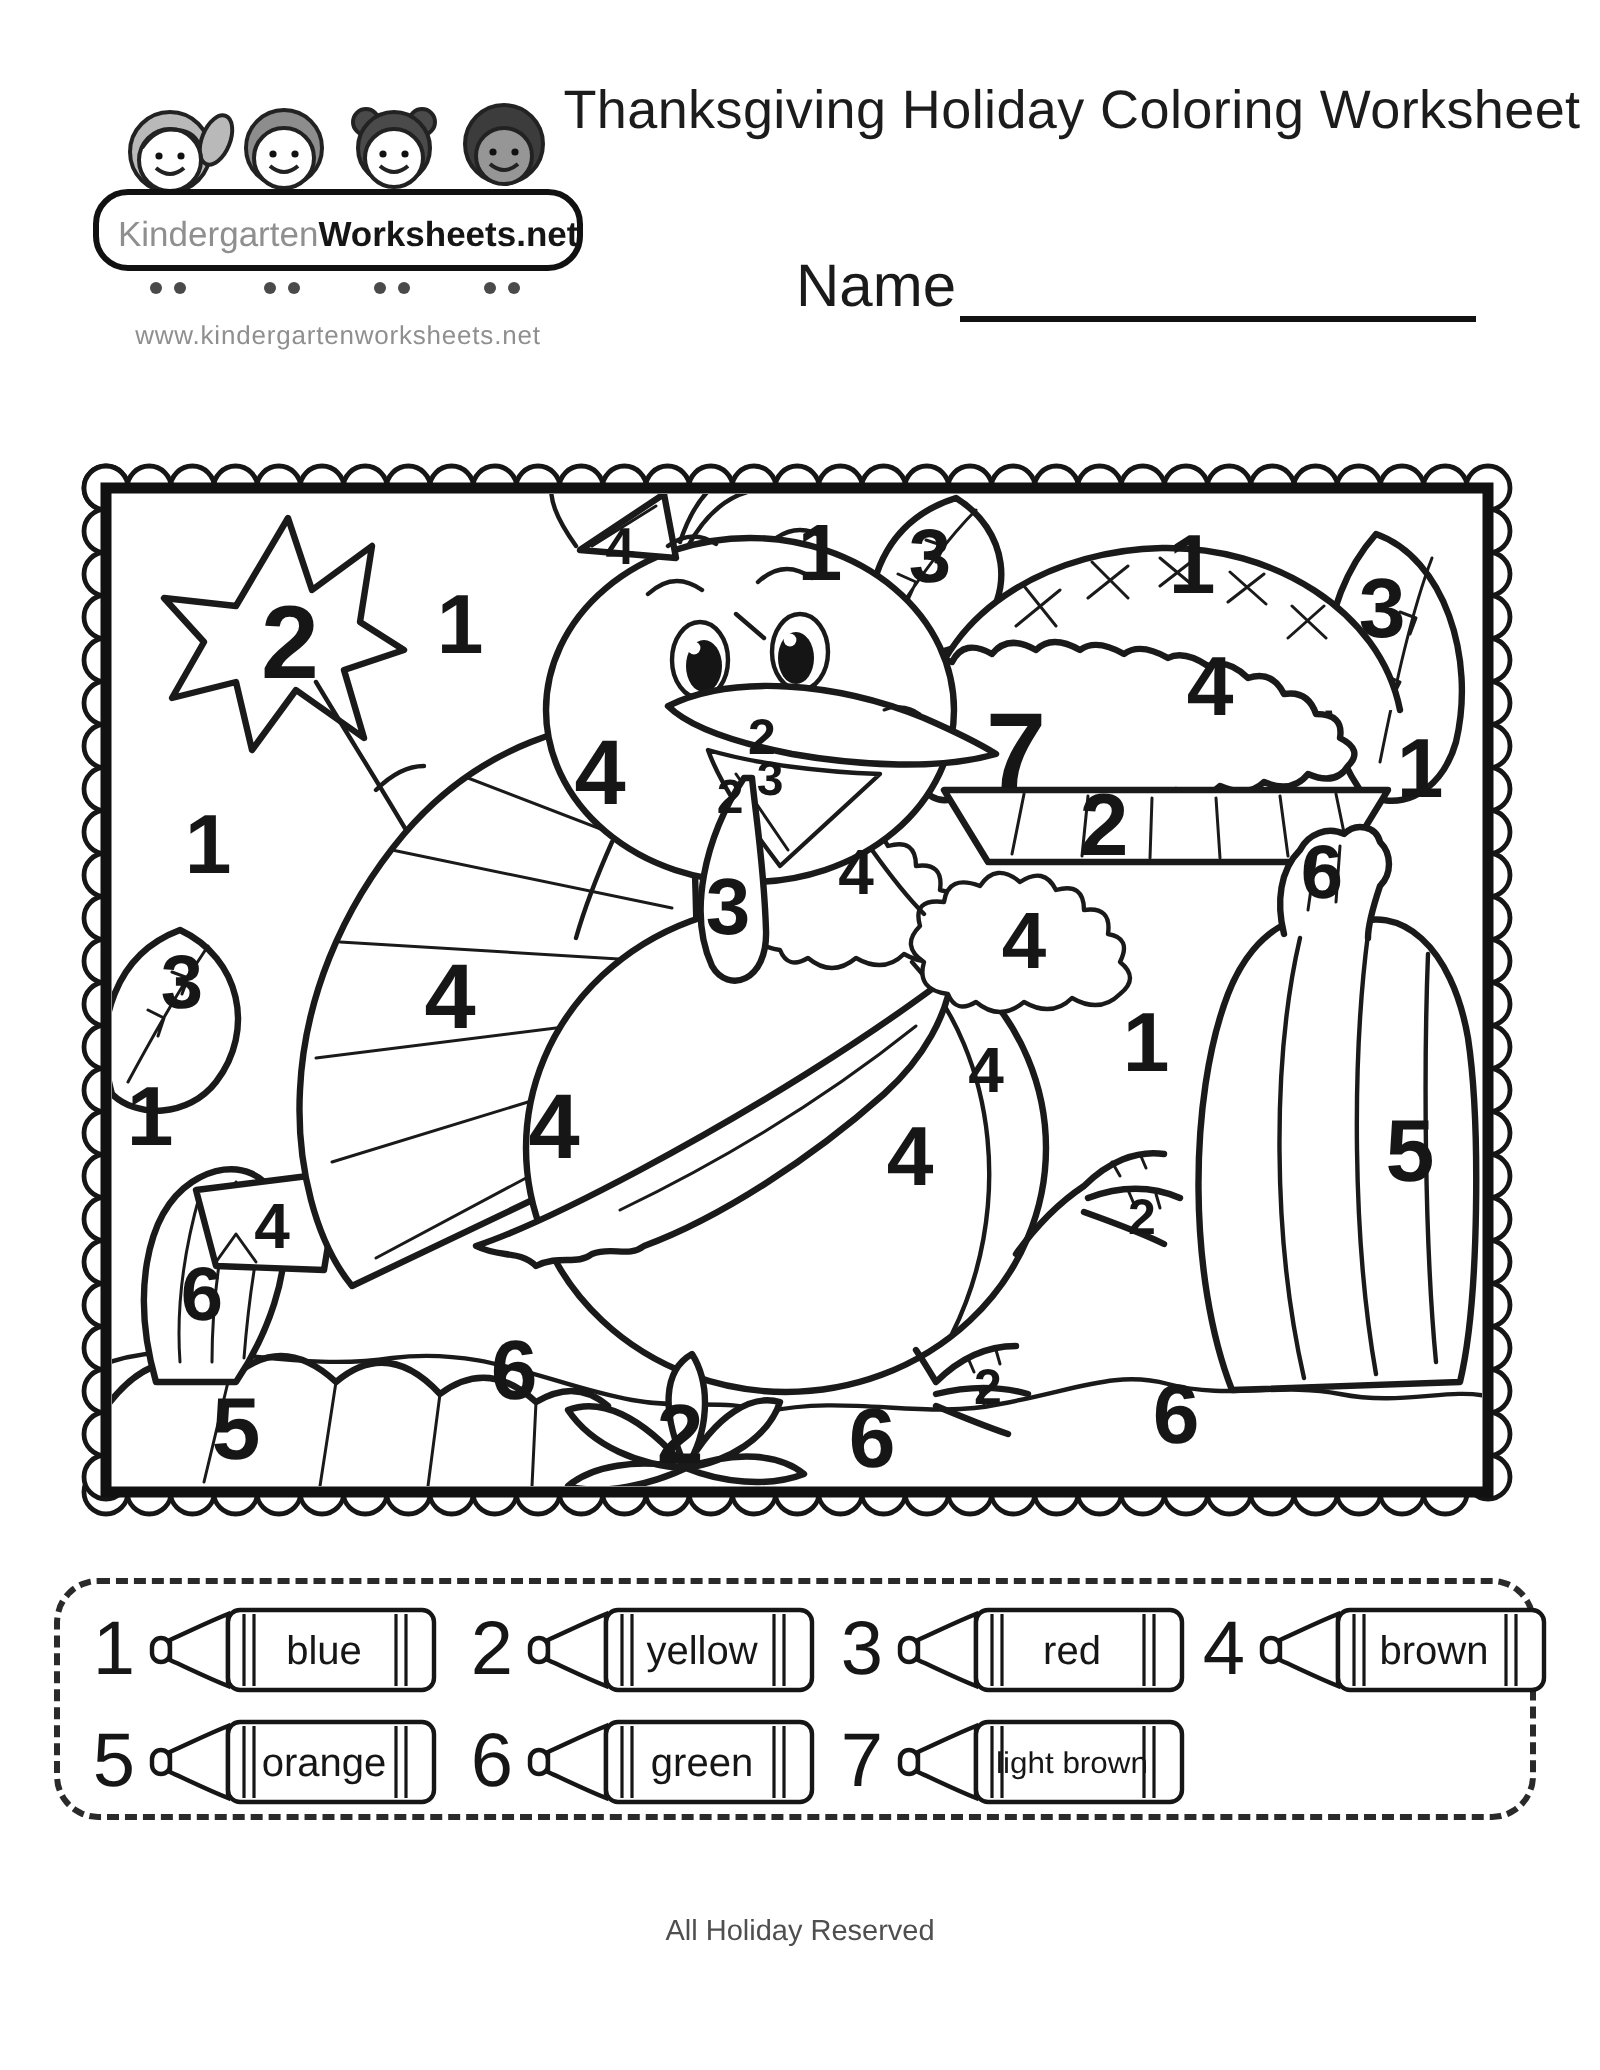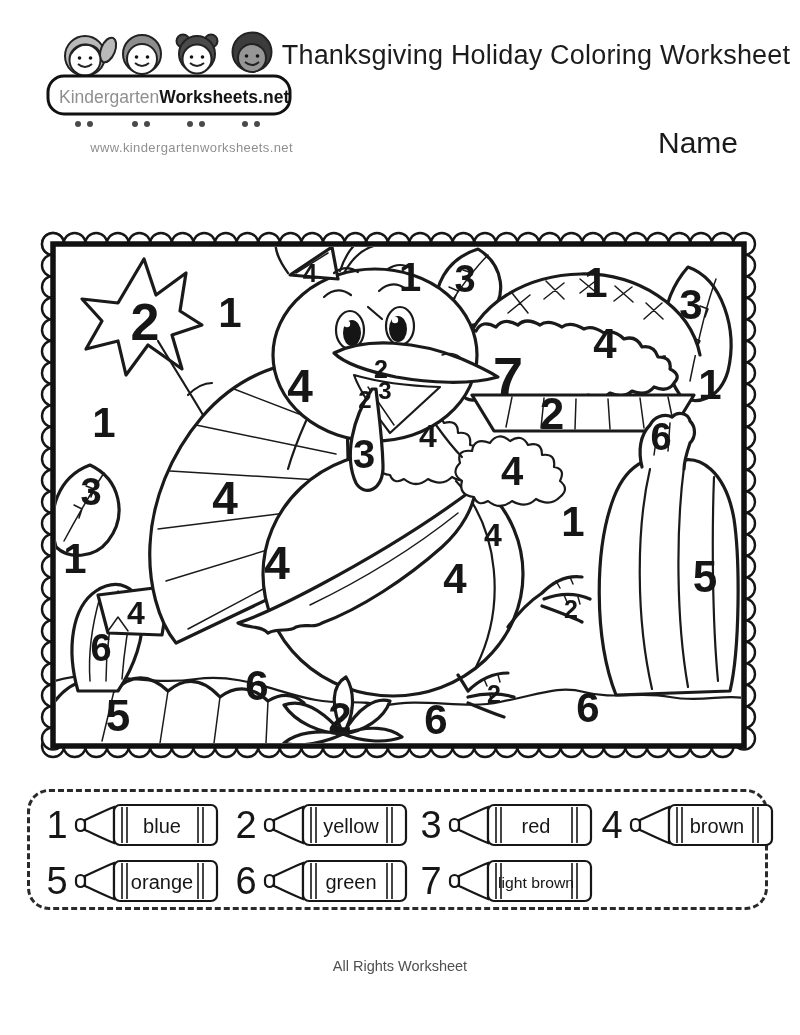--- a/index.html
+++ b/index.html
@@ -1,26 +1,26 @@
 <!DOCTYPE html>
 <html><head>
 <meta charset="utf-8">
 <style>
   html,body{margin:0;padding:0;background:#fff;}
   body{width:800px;height:1035px;position:relative;font-family:"Liberation Sans",sans-serif;color:#1a1a1a;overflow:hidden;}
   .page{position:absolute;inset:0;background:#fff;}
 
   
   .title{position:absolute;left:280px;top:40px;width:512px;margin:0;font-size:27px;font-weight:500;text-align:center;letter-spacing:.2px;color:#1c1c1c;}
-  .name-row{position:absolute;left:398px;top:126px;width:340px;display:flex;align-items:flex-end;flex-direction:column;}
+  .name-row{position:absolute;left:398px;top:126px;width:340px;display:flex;align-items:flex-end;}
   .name-label{font-size:30px;font-weight:500;}
   .name-line{flex:1;border-bottom:3px solid #121212;margin-left:2px;height:32px;}
 
   
-  .logo{position:absolute;left:45px;top:28px;width:248px;text-align:right;}
+  .logo{position:absolute;left:45px;top:48px;width:248px;text-align:center;}
   .logo-svg{display:block;margin:0 auto;}
   .logo-url{font-size:13px;color:#8f8f8f;margin-top:2px;letter-spacing:.4px;}
 
   
   .frame{position:absolute;left:38px;top:229px;width:722px;height:532px;}
   #scene{display:block;}
   #scene .num{font-family:"Liberation Sans",sans-serif;font-weight:600;fill:#161616;text-anchor:middle;dominant-baseline:central;}
   #scallops circle{fill:#fff;stroke:#161616;stroke-width:2.4;}
   #scene .s3{stroke-width:3.2;fill:#fff;}
   #scene .s3n{stroke-width:3.2;fill:none;}
@@ -459,16 +459,16 @@
         <line x1="53" y1="7" x2="53" y2="43"></line>
         <line x1="124" y1="7" x2="124" y2="43"></line>
         <line x1="129" y1="7" x2="129" y2="43"></line>
         <text x="88" y="26" text-anchor="middle" dominant-baseline="central" font-size="15" textLength="76" lengthAdjust="spacingAndGlyphs">light brown</text>
       </svg>
     </div>
   </div>
   </div>
 
   <div class="footer">
-    <div>All Rights Worksheet</div>
+    <div>All Holiday Reserved</div>
   </div>
 
 </div>
 
 </body></html>

